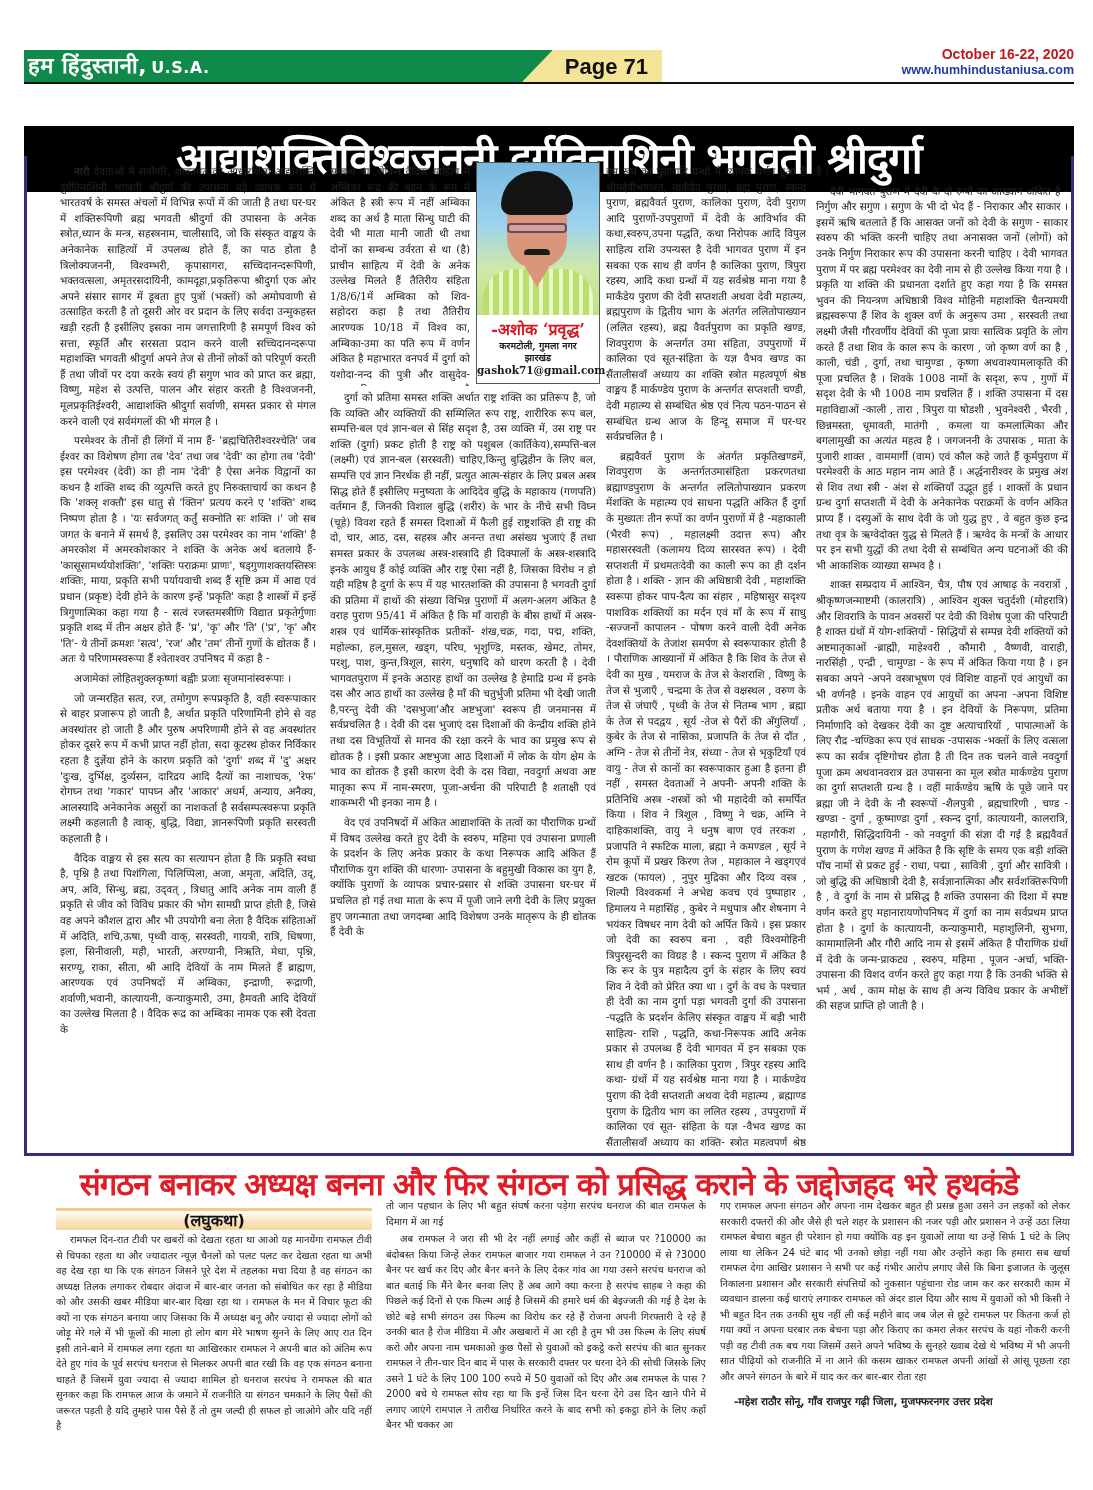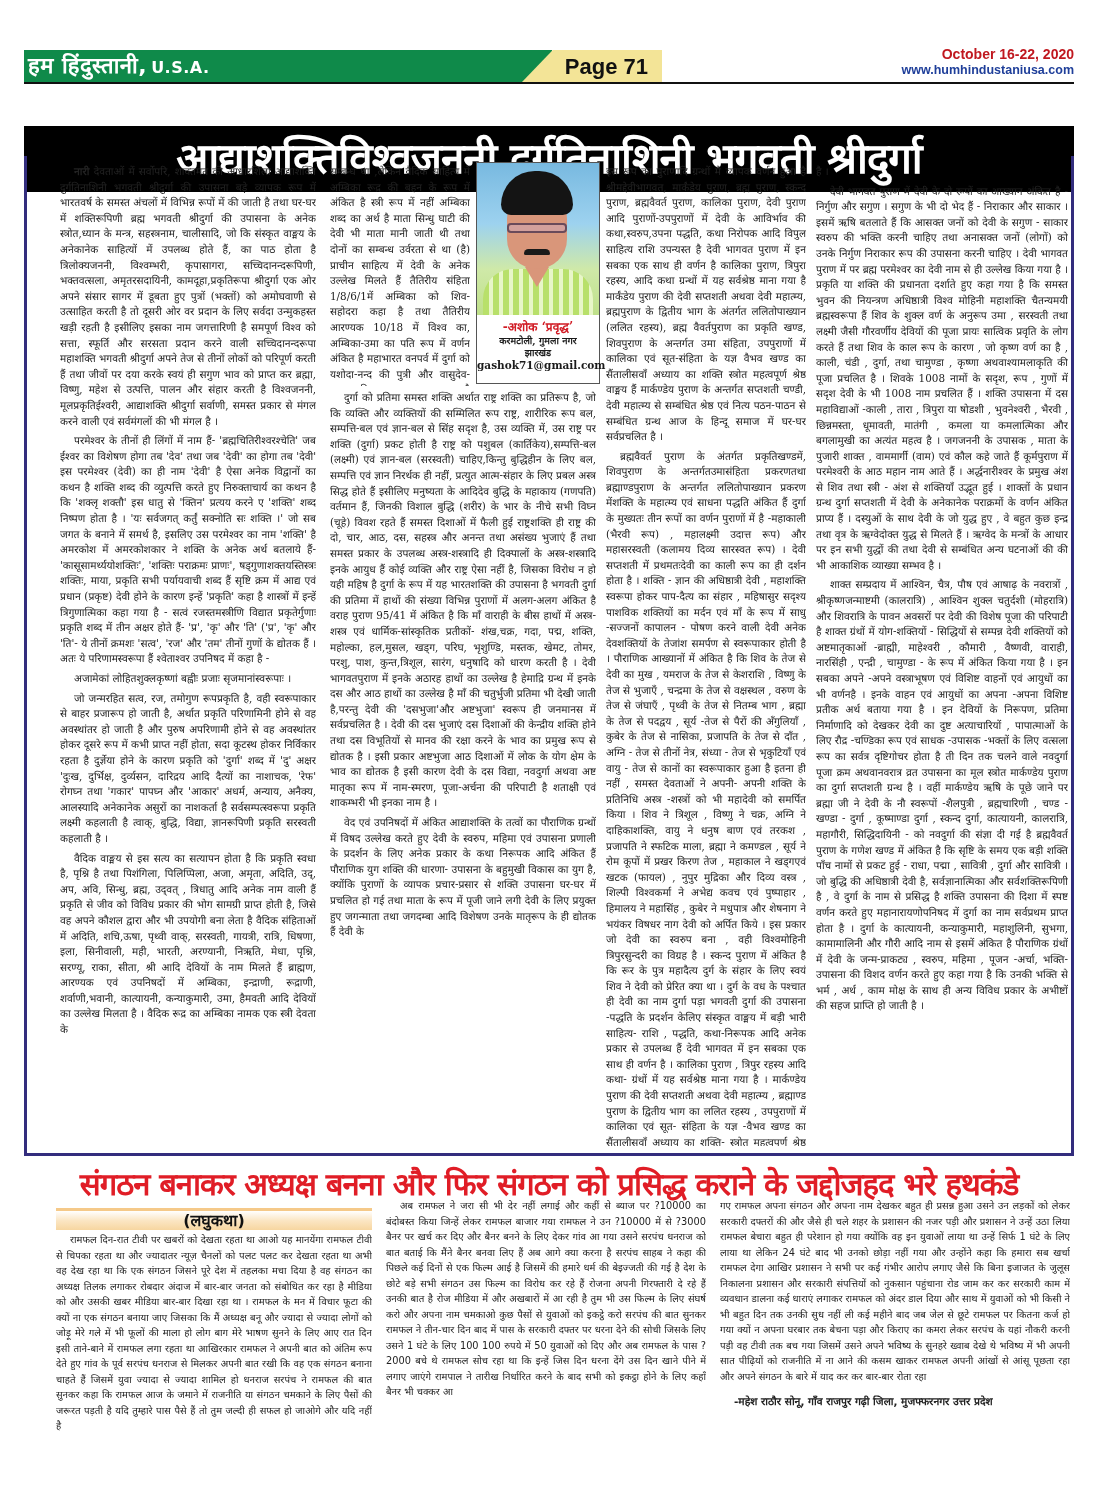--- a/index.html
+++ b/index.html
@@ -35,21 +35,21 @@
 
   
   .author-box { position: absolute; left: 476px; top: 162px; width: 124px; height: 222px; border: 1px solid #555; background: #fff; }
   .photo { width: 122px; height: 152px; background: linear-gradient(180deg, #78b9e0 0%, #9dd2ef 40%, #cfe9a8 70%, #bfe08a 100%); position: relative; overflow: hidden; }
   .photo .hair { position: absolute; left: 24px; top: 8px; width: 72px; height: 44px; background: #141414; border-radius: 40px 40px 12px 12px; }
   .photo .face { position: absolute; left: 30px; top: 28px; width: 60px; height: 78px; background: #d9967a; border-radius: 28px 28px 30px 30px; }
   .photo .glasses { position: absolute; left: 30px; top: 60px; width: 60px; height: 10px; border: 2px solid #6a4a5a; border-radius: 4px; background: rgba(200,180,220,0.35); }
   .photo .mustache { position: absolute; left: 47px; top: 86px; width: 26px; height: 6px; background: #1a1a1a; border-radius: 6px 6px 2px 2px; }
   .photo .shirt { position: absolute; left: 6px; top: 106px; width: 110px; height: 50px; background: repeating-linear-gradient(90deg, #b8e06a 0 6px, #e8f6c8 6px 10px); border-radius: 30px 30px 0 0; }
   .photo .collar { position: absolute; left: 48px; top: 104px; width: 24px; height: 20px; background: #d9967a; clip-path: polygon(0 0, 100% 0, 50% 100%); }
-  .author-name { color: #d11b24; font-weight: bold; font-size: 12px; text-align: center; margin-top: 3px; }
+  .author-name { color: #d11b24; font-weight: bold; font-size: 16px; text-align: center; margin-top: 3px; }
   .author-place { font-size: 9.5px; text-align: center; font-weight: bold; line-height: 12px; }
   .author-email { font-size: 10.5px; text-align: center; font-weight: bold; font-family: "DejaVu Serif", serif; }
 
   
   .headline2 { position: absolute; left: 24px; top: 1160px; width: 1050px; height: 48px; color: #e01d26;
     font-family: "DejaVu Sans", sans-serif; font-weight: bold; font-size: 31px; line-height: 48px; text-align: center; letter-spacing: -1px; }
 
   
   .story-tag { position: absolute; left: 56px; top: 1208px; width: 316px; height: 22px; background: linear-gradient(180deg, #fff 0%, #fbe6c4 50%, #f7d6a0 100%);
     border-top: 3px solid #f5c989; font-family: "DejaVu Sans", sans-serif; font-weight: bold; font-size: 16px; line-height: 20px; text-align: center; color: #111; }
@@ -119,18 +119,19 @@
 </div>
 
 <div class="headline2">संगठन बनाकर अध्यक्ष बनना और फिर संगठन को प्रसिद्ध कराने के जद्दोजहद भरे हथकंडे</div>
 
 <div class="story-tag">(लघुकथा)</div>
 
 <div class="scol scol1">
   <p>रामफल दिन-रात टीवी पर खबरों को देखता रहता था आओ यह मानयेंगा रामफल टीवी से चिपका रहता था और ज्यादातर न्यूज़ चैनलों को पलट पलट कर देखता रहता था अभी वह देख रहा था कि एक संगठन जिसने पूरे देश में तहलका मचा दिया है वह संगठन का अध्यक्ष तिलक लगाकर रोबदार अंदाज में बार-बार जनता को संबोधित कर रहा है मीडिया को और उसकी खबर मीडिया बार-बार दिखा रहा था । रामफल के मन में विचार फूटा की क्यों ना एक संगठन बनाया जाए जिसका कि मैं अध्यक्ष बनू और ज्यादा से ज्यादा लोगों को जोड़ू मेरे गले में भी फूलों की माला हो लोग बाग मेरे भाषण सुनने के लिए आए रात दिन इसी ताने-बाने में रामफल लगा रहता था आखिरकार रामफल ने अपनी बात को अंतिम रूप देते हुए गांव के पूर्व सरपंच धनराज से मिलकर अपनी बात रखी कि वह एक संगठन बनाना चाहते हैं जिसमें युवा ज्यादा से ज्यादा शामिल हो धनराज सरपंच ने रामफल की बात सुनकर कहा कि रामफल आज के जमाने में राजनीति या संगठन चमकाने के लिए पैसों की जरूरत पड़ती है यदि तुम्हारे पास पैसे हैं तो तुम जल्दी ही सफल हो जाओगे और यदि नहीं है</p>
 </div>
 <div class="scol scol2">
+  <p style="text-indent:0">तो जान पहचान के लिए भी बहुत संघर्ष करना पड़ेगा सरपंच धनराज की बात रामफल के दिमाग में आ गई</p>
   <p>अब रामफल ने जरा सी भी देर नहीं लगाई और कहीं से ब्याज पर ?10000 का बंदोबस्त किया जिन्हें लेकर रामफल बाजार गया रामफल ने उन ?10000 में से ?3000 बैनर पर खर्च कर दिए और बैनर बनने के लिए देकर गांव आ गया उसने सरपंच धनराज को बात बताई कि मैंने बैनर बनवा लिए हैं अब आगे क्या करना है सरपंच साहब ने कहा की पिछले कई दिनों से एक फिल्म आई है जिसमें की हमारे धर्म की बेइज्जती की गई है देश के छोटे बड़े सभी संगठन उस फिल्म का विरोध कर रहे हैं रोजना अपनी गिरफ्तारी दे रहे हैं उनकी बात है रोज मीडिया में और अखबारों में आ रही है तुम भी उस फिल्म के लिए संघर्ष करो और अपना नाम चमकाओ कुछ पैसों से युवाओं को इकट्ठे करो सरपंच की बात सुनकर रामफल ने तीन-चार दिन बाद में पास के सरकारी दफ्तर पर धरना देने की सोची जिसके लिए उसने 1 घंटे के लिए 100 100 रुपये में 50 युवाओं को दिए और अब रामफल के पास ?2000 बचे थे रामफल सोच रहा था कि इन्हें जिस दिन धरना देंगे उस दिन खाने पीने में लगाए जाएंगे रामपाल ने तारीख निर्धारित करने के बाद सभी को इकट्ठा होने के लिए कहाँ बैनर भी चक्कर आ</p>
 </div>
 <div class="scol scol3">
   <p style="text-indent:0">गए रामफल अपना संगठन और अपना नाम देखकर बहुत ही प्रसन्न हुआ उसने उन लड़कों को लेकर सरकारी दफ्तरों की और जैसे ही चले शहर के प्रशासन की नजर पड़ी और प्रशासन ने उन्हें उठा लिया रामफल बेचारा बहुत ही परेशान हो गया क्योंकि वह इन युवाओं लाया था उन्हें सिर्फ 1 घंटे के लिए लाया था लेकिन 24 घंटे बाद भी उनको छोड़ा नहीं गया और उन्होंने कहा कि हमारा सब खर्चा रामफल देगा आखिर प्रशासन ने सभी पर कई गंभीर आरोप लगाए जैसे कि बिना इजाजत के जुलूस निकालना प्रशासन और सरकारी संपत्तियों को नुकसान पहुंचाना रोड जाम कर कर सरकारी काम में व्यवधान डालना कई धाराएं लगाकर रामफल को अंदर डाल दिया और साथ में युवाओं को भी किसी ने भी बहुत दिन तक उनकी सुध नहीं ली कई महीने बाद जब जेल से छूटे रामफल पर कितना कर्ज हो गया क्यों न अपना घरबार तक बेचना पड़ा और किराए का कमरा लेकर सरपंच के यहां नौकरी करनी पड़ी वह टीवी तक बच गया जिसमें उसने अपने भविष्य के सुनहरे ख्वाब देखे थे भविष्य में भी अपनी सात पीढ़ियों को राजनीति में ना आने की कसम खाकर रामफल अपनी आंखों से आंसू पूछता रहा और अपने संगठन के बारे में याद कर कर बार-बार रोता रहा</p>
   <p class="byline">-महेश राठौर सोनू, गाँव राजपुर गढ़ी जिला, मुजफ्फरनगर उत्तर प्रदेश</p>
 </div>
 
 </body></html>

